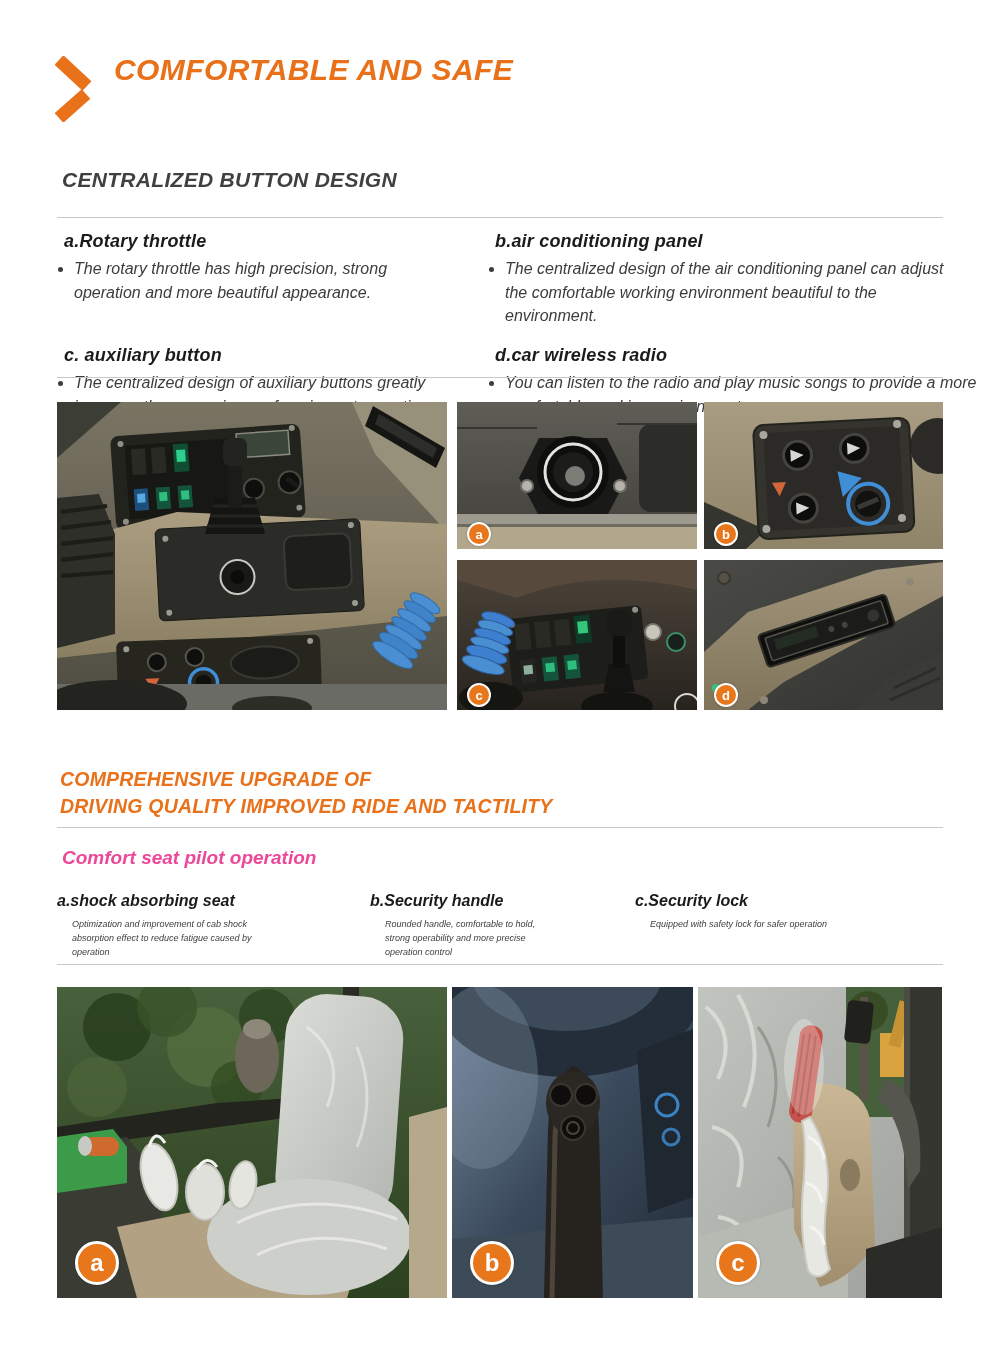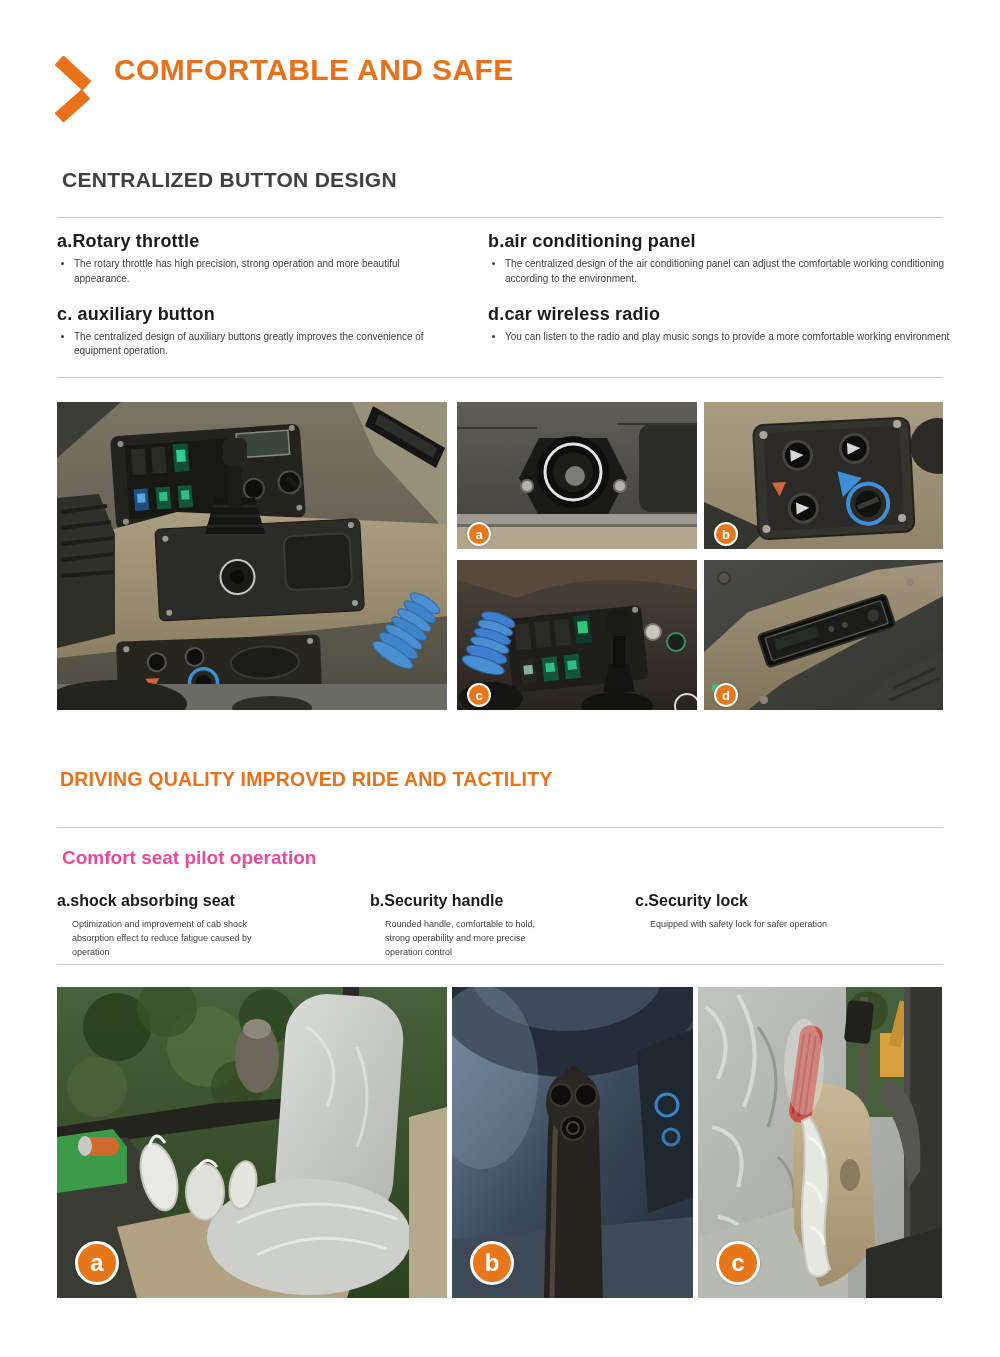--- a/index.html
+++ b/index.html
@@ -1,30 +1,30 @@
 <!DOCTYPE html>
 <html><head>
 <meta charset="utf-8">
 <style>
   html,body{margin:0;padding:0;background:#fff;}
   #page{position:relative;width:1000px;height:1357px;background:#ffffff;overflow:hidden;
         font-family:"Liberation Sans",sans-serif;}
-  .abs{position:absolute;}
+  .abs{position:absolute;font-style:italic;}
   
   .main-title{left:114px;top:52px;font-size:30px;line-height:36px;font-weight:bold;
               color:#E8711A;letter-spacing:0.4px;}
   
   .s1-heading{left:62px;top:168px;font-size:21px;font-weight:bold;color:#404040;letter-spacing:0.3px;}
   .s2-heading{left:60px;top:766px;font-size:19.5px;line-height:27px;font-weight:bold;color:#E8711A;letter-spacing:0.2px;}
   .s2-sub{left:62px;top:847px;font-size:19px;font-weight:bold;color:#ec4899;}
   .divider{left:57px;width:886px;height:1px;background:#c8c8c8;}
   
   .features1{left:57px;top:231px;width:886px;display:grid;grid-template-columns:431px 1fr;}
-  .feature h3{margin:0 0 5px 0;font-size:18px;font-weight:bold;color:#1b1b1b;letter-spacing:0.2px;}
-  .feature ul{margin:0 0 17px 0;padding-left:17px;font-size:10px;line-height:1.48;color:#3c3c3c;}
+  .feature h3{margin:0 0 5px 7px;font-size:18px;font-weight:bold;color:#1b1b1b;letter-spacing:0.2px;}
+  .feature ul{margin:0 0 17px 0;padding-left:17px;font-size:16px;line-height:1.48;color:#3c3c3c;}
   .feature.fa ul{width:362px;}
   .feature.fb ul{width:452px;}
   .feature.fc ul{width:368px;}
   .feature.fd ul{width:472px;}
   
   .col2 h4{margin:7px 0 8px 0;font-size:16px;font-weight:bold;color:#1b1b1b;}
   .col2 p{margin:0 0 0 15px;font-size:9px;line-height:1.55;color:#3d3d3d;}
   .col-a{left:57px;top:885px;} .col-a p{width:208px;}
   .col-b{left:370px;top:885px;} .col-b p{width:174px;}
   .col-c{left:635px;top:885px;} .col-c p{width:210px;}
@@ -67,21 +67,21 @@
   <div class="abs features1">
     <div class="feature fa">
       <h3>a.Rotary throttle</h3>
       <ul>
           <li>The rotary throttle has high precision, strong operation and more beautiful appearance.</li>
         </ul>
     </div>
     <div class="feature fb">
       <h3>b.air conditioning panel</h3>
       <ul>
-          <li>The centralized design of the air conditioning panel can adjust the comfortable working conditioning according to the environment.</li>
+          <li>The centralized design of the air conditioning panel can adjust the comfortable working environment beautiful to the environment.</li>
         </ul>
     </div>
     <div class="feature fc">
       <h3>c. auxiliary button</h3>
       <ul>
           <li>The centralized design of auxiliary buttons greatly improves the convenience of equipment operation.</li>
         </ul>
     </div>
     <div class="feature fd">
       <h3>d.car wireless radio</h3>
@@ -308,20 +308,21 @@
         <circle cx="226" cy="120" r="4" fill="#8f8678"></circle>
       <circle cx="60" cy="140" r="4" fill="#8f8678"></circle>
       <polygon points="150,150 239,150 239,92 184,118" fill="#3a3b36"></polygon>
       <path d="M190 128 L232 108 M186 140 L236 118" stroke="#2c2d28" stroke-width="3" fill="none"></path>
       <circle cx="12" cy="128" r="4" fill="#35c57c"></circle>
     </svg>
     <div class="badge badge-sm">d</div>
   </div>
 
   <div class="abs s2-heading">
+    <div>COMPREHENSIVE UPGRADE OF</div>
     <div>DRIVING QUALITY IMPROVED RIDE AND TACTILITY</div>
   </div>
   <div class="abs divider" style="top:827px;"></div>
   <div class="abs s2-sub">Comfort seat pilot operation</div>
 
   <div class="abs col2 col-a">
     <h4>a.shock absorbing seat</h4>
     <p>Optimization and improvement of cab shock absorption effect to reduce fatigue caused by operation</p>
   </div>
   <div class="abs col2 col-b">

